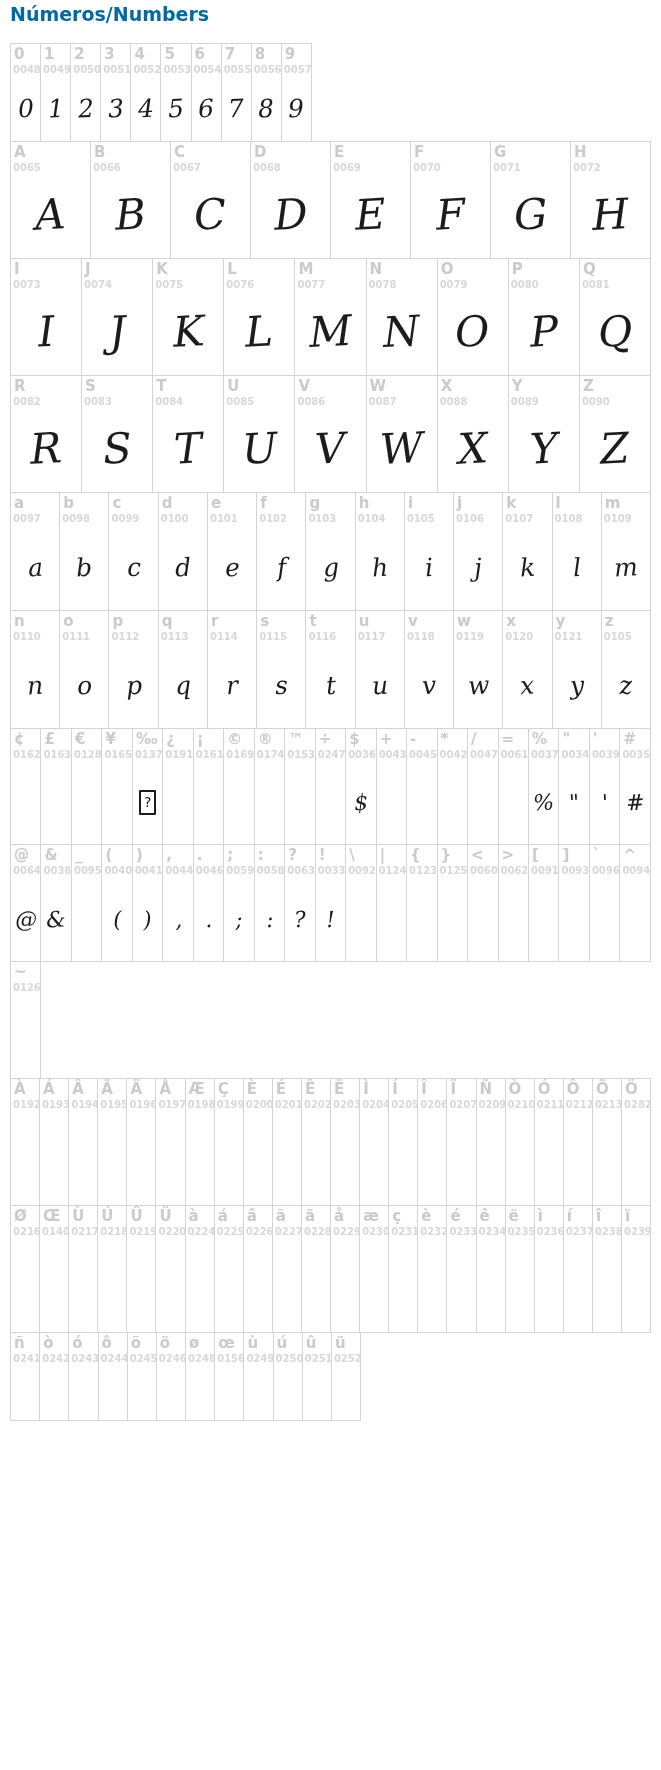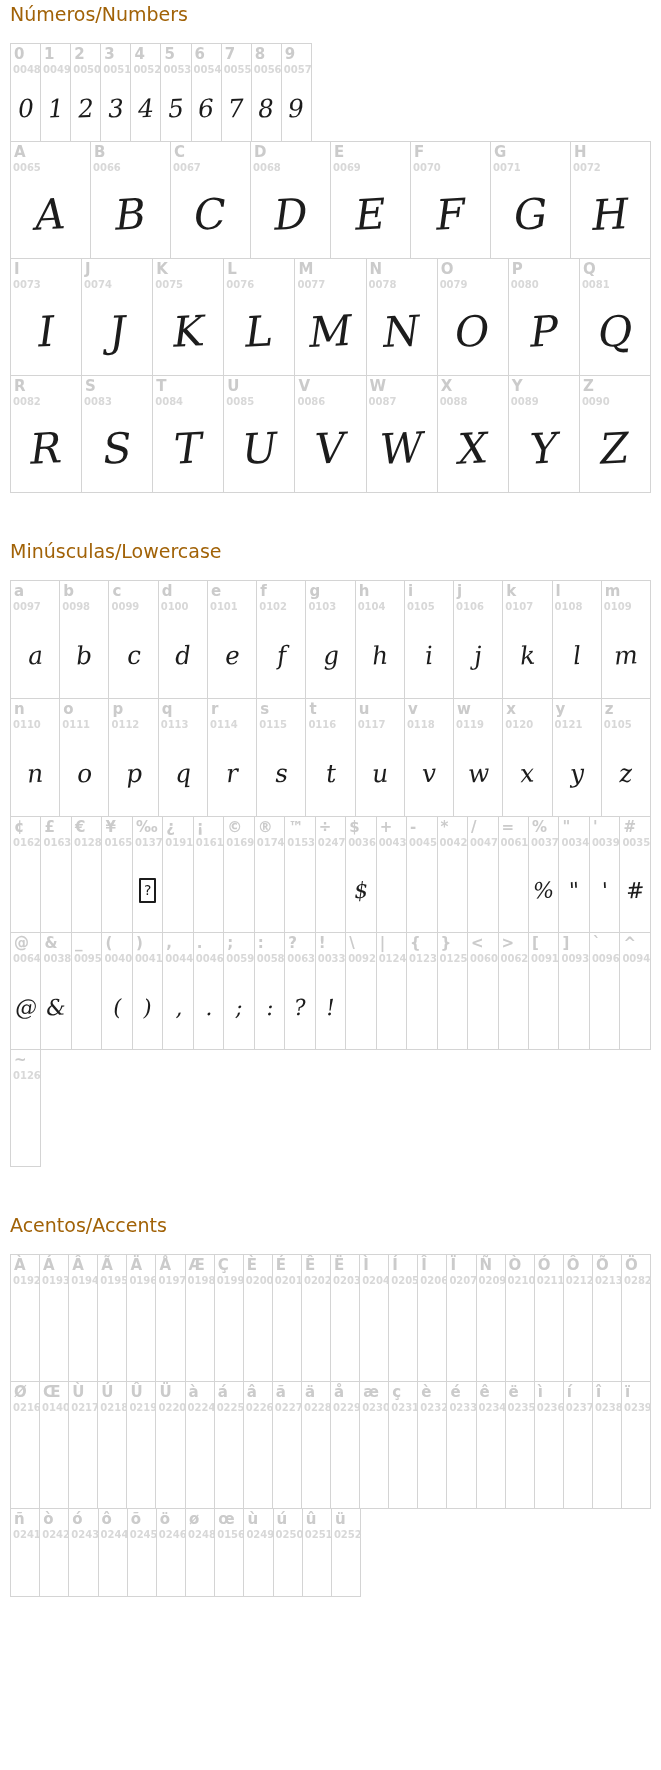--- a/index.html
+++ b/index.html
@@ -3,22 +3,22 @@
 <meta charset="utf-8">
 <style>
   html,body{margin:0;background:#ffffff}
   body{
     width:641px;
     padding:2px 10px 10px 10px;
     font-family:"DejaVu Sans","Liberation Sans",sans-serif;
   }
   .section-title{
     font-size:19px;
-    font-weight:400;
-    color:#a16207;
+    font-weight:700;
+    color:#0369a1;
     margin:46px 0 18px 0;
     line-height:24px;
     letter-spacing:0;
   }
   section:first-of-type .section-title{margin-top:0}
   .table{display:block}
   .row{display:flex;width:641px;margin-top:-1px}
   .cell{
     flex:1 1 0;
     min-width:0;
@@ -334,21 +334,20 @@
             <div class="char-label">Z</div>
             <div class="char-code">0090</div>
             <div class="char-glyph-box">
               <span>Z</span>
             </div>
           </div>
         </div>
       </div>
     </section>
     <section>
-      <h2 class="section-title">Minúsculas/Lowercase</h2>
       <div class="table sec-lowercase">
         <div class="row row-0">
           <div class="cell">
             <div class="char-label">a</div>
             <div class="char-code">0097</div>
             <div class="char-glyph-box">
               <span>a</span>
             </div>
           </div>
           <div class="cell">
@@ -836,21 +835,20 @@
             <div class="char-label">~</div>
             <div class="char-code">0126</div>
             <div class="char-glyph-box">
               <span></span>
             </div>
           </div>
         </div>
       </div>
     </section>
     <section>
-      <h2 class="section-title">Acentos/Accents</h2>
       <div class="table sec-accents">
         <div class="row row-0">
           <div class="cell">
             <div class="char-label">À</div>
             <div class="char-code">0192</div>
             <div class="char-glyph-box">
               <span></span>
             </div>
           </div>
           <div class="cell">

